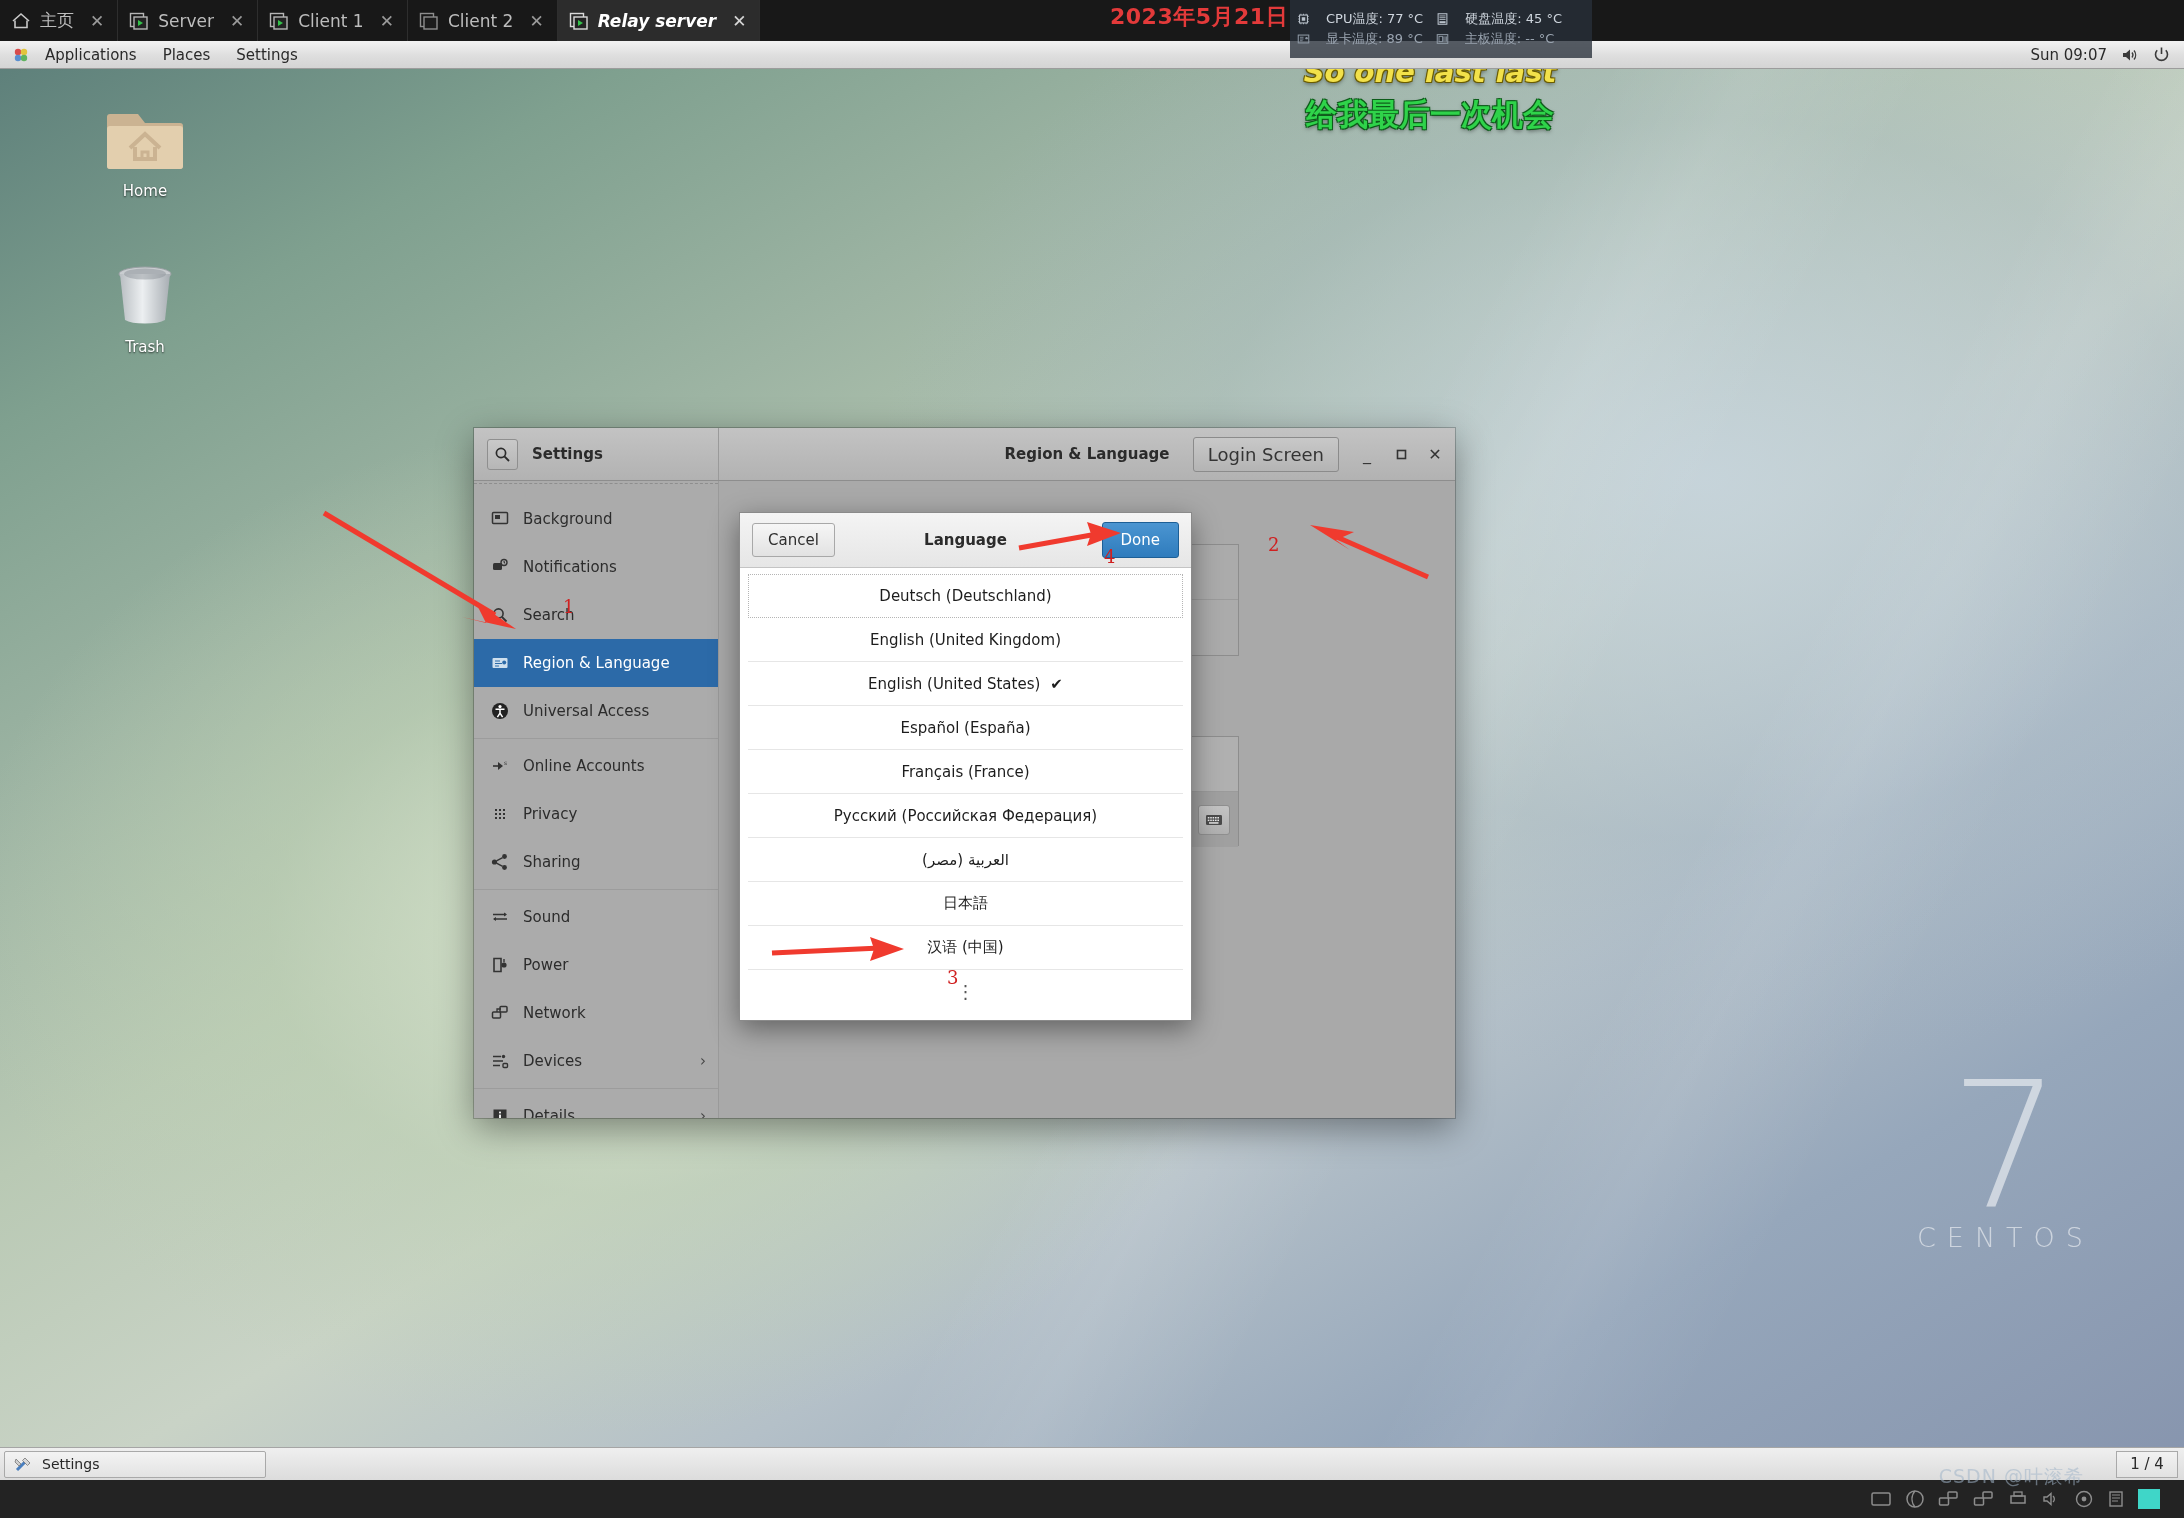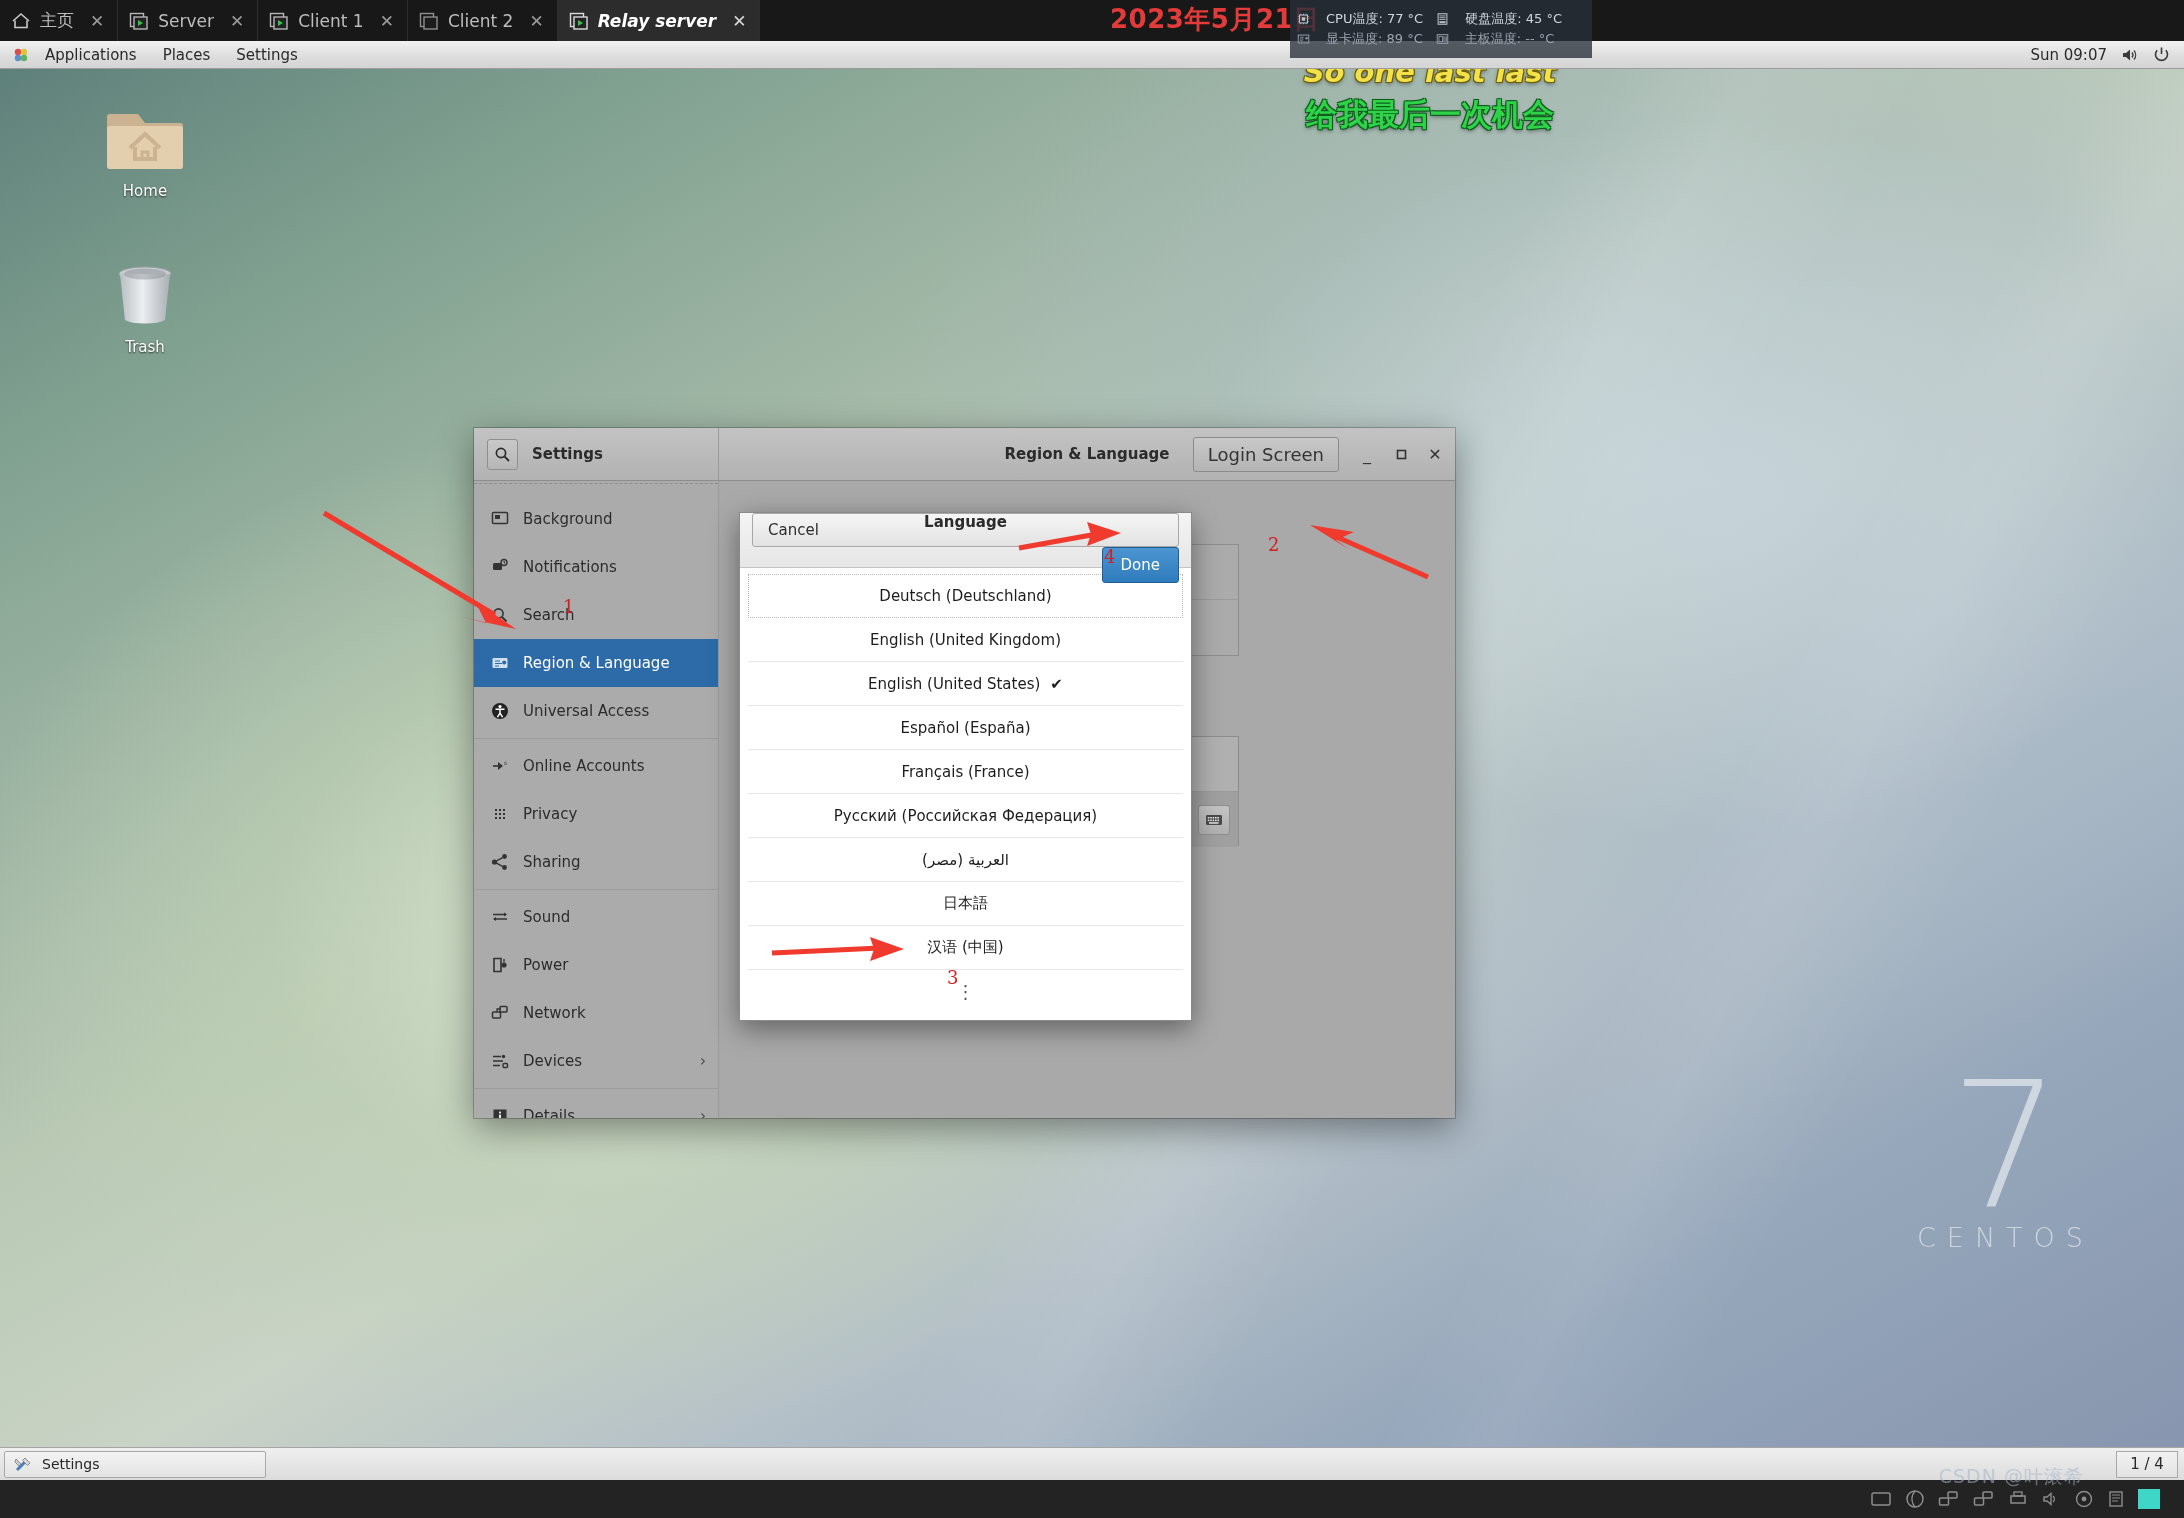--- a/index.html
+++ b/index.html
@@ -39,21 +39,21 @@
   }
   .vtab.active { background: #2c2c2c; color: #ffffff; font-weight: bold; font-style: italic; }
   .vtab .tabclose { color: #9a9a9a; font-size: 17px; margin-left: 7px; }
   .vtab.active .tabclose { color: #d6d6d6; }
   .ticon { width: 20px; height: 18px; position: relative; flex: none; }
   .ticon svg { display: block; }
 
   
   #dateOverlay {
     position: absolute; left: 1110px; top: 2px; z-index: 45;
-    color: #e33a3a; font-weight: bold; font-size: 26px;
+    color: #e33a3a; font-weight: bold; font-size: 22px;
     font-family: "DejaVu Sans", sans-serif; letter-spacing: .5px;
   }
   #sensors {
     position: absolute; left: 1290px; top: 0px; width: 302px; height: 58px;
     background: rgba(40,48,58,0.78); z-index: 46;
     display: flex; flex-direction: column; justify-content: center;
     padding: 2px 6px; gap: 2px;
   }
   .sensrow { display:flex; align-items:center; gap:15px; color:#cfd6de; font-size:13px; white-space: nowrap;}
   .sensrow.dim { color:#9aa4b0; }
@@ -165,24 +165,23 @@
   
   #langdlg {
     position: absolute; left: 739px; top: 512px; width: 453px; height: 232px;
     z-index: 25;
   }
   #langdlg-inner {
     width: 453px; background: #fdfdfd; border: 1px solid #8a8a8a;
     box-shadow: 0 8px 26px rgba(0,0,0,.42);
   }
   #dlgbar {
-    height: 55px; display: flex; padding: 0 12px;
+    height: 55px; display: flex; align-items: center; padding: 0 12px;
     background: linear-gradient(#f4f4f4, #e6e6e6); border-bottom: 1px solid #c4c4c4;
     position: relative;
-    flex-direction: column;
   }
   #cancelBtn {
     padding: 7px 15px; font-size: 15px; color: #2e2e2e;
     border: 1px solid #a8a8a8; border-radius: 3px;
     background: linear-gradient(#f6f6f6, #e2e2e2);
   }
   #dlgbar .dtitle {
     position:absolute; left:0; right:0; text-align:center; font-size: 15px;
     font-weight: bold; color: #2b2b2b; pointer-events:none;
   }

